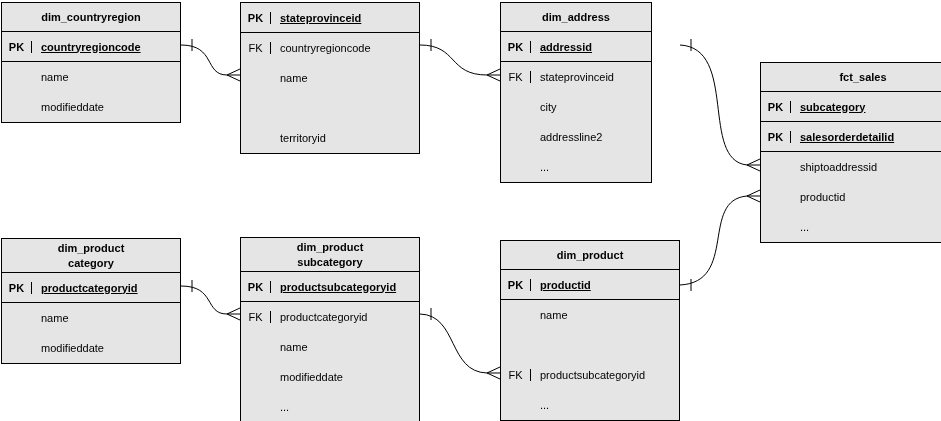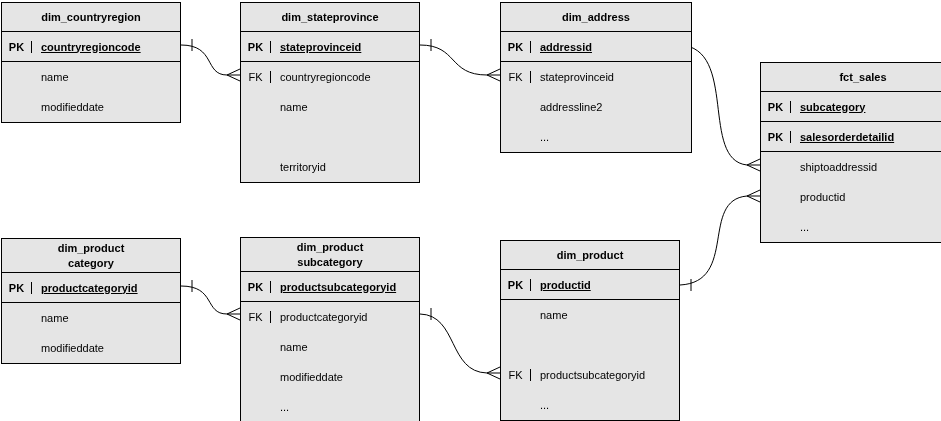--- a/index.html
+++ b/index.html
@@ -46,21 +46,21 @@
   .cell-name{
     flex:1 1 auto;
     display:flex;align-items:center;
     padding-left:9px;
     overflow:hidden;
   }
   .cell-name.pk-name{font-weight:bold;text-decoration:underline;}
   
   #t0{left:1px;   top:2px;   width:180px;}
   #t1{left:240px; top:2px;   width:180px;}
-  #t2{left:500px; top:2px;   width:192px;}
+  #t2{left:500px; top:2px;   width:152px;}
   #t3{left:760px; top:62px;  width:206px;}
   #t4{left:1px;   top:238px; width:180px;}
   #t5{left:240px; top:237px; width:180px;}
   #t6{left:500px; top:240px; width:180px;}
   .connector-layer{
     position:absolute;left:0;top:0;width:941px;height:421px;
     pointer-events:none;
   }
   .connector-layer path{
     fill:none;
@@ -95,21 +95,20 @@
           <div class="cell-name">name</div>
         </div>
         <div class="row">
           <div class="cell-label"></div>
           <div class="cell-name">modifieddate</div>
         </div>
       </div>
   </div>
 
   <div class="er-table" id="t1">
-    <div class="title">dim_stateprovince</div>
     <div class="rows">
         <div class="row sep">
           <div class="cell-label pk">PK</div>
           <div class="cell-name pk-name">stateprovinceid</div>
         </div>
         <div class="row">
           <div class="cell-label">FK</div>
           <div class="cell-name">countryregioncode</div>
         </div>
         <div class="row">
@@ -129,20 +128,24 @@
   <div class="er-table" id="t2">
     <div class="title">dim_address</div>
     <div class="rows">
         <div class="row sep">
           <div class="cell-label pk">PK</div>
           <div class="cell-name pk-name">addressid</div>
         </div>
         <div class="row">
           <div class="cell-label">FK</div>
           <div class="cell-name">stateprovinceid</div>
+        </div>
+        <div class="row">
+          <div class="cell-label"></div>
+          <div class="cell-name">city</div>
         </div>
         <div class="row">
           <div class="cell-label"></div>
           <div class="cell-name">addressline2</div>
         </div>
         <div class="row">
           <div class="cell-label"></div>
           <div class="cell-name">...</div>
         </div>
       </div>

